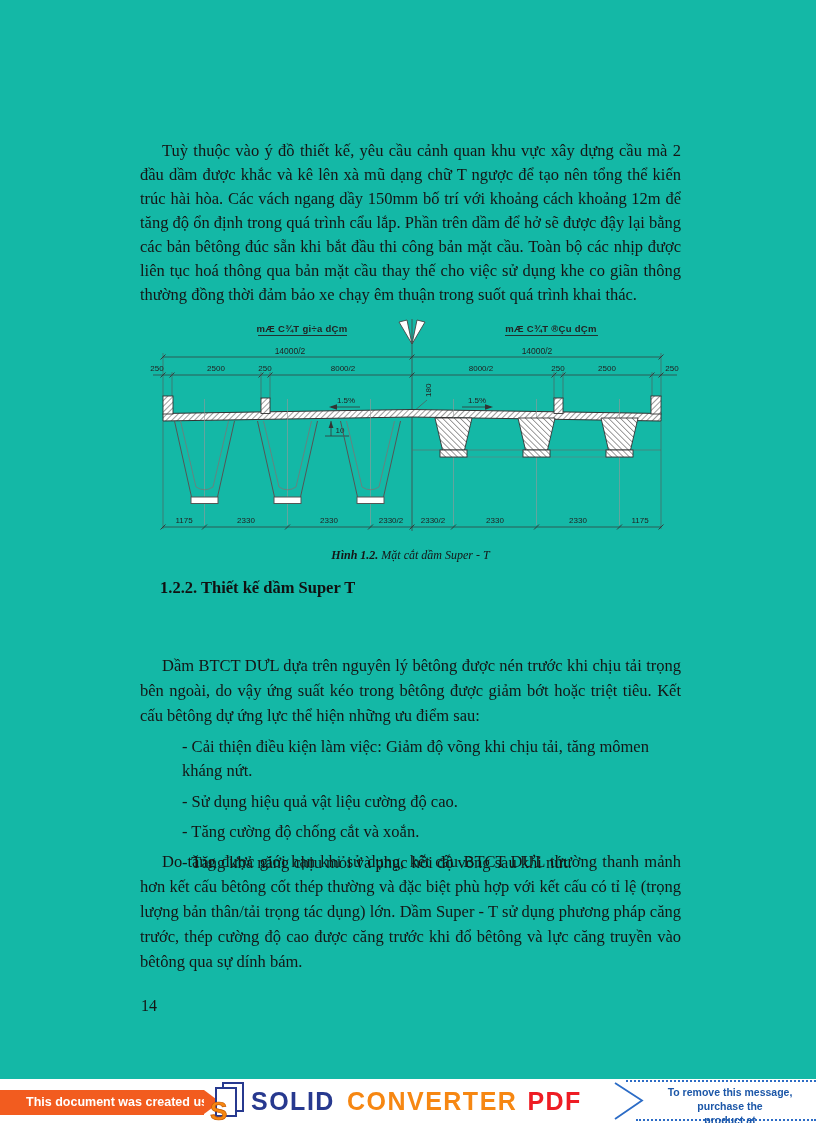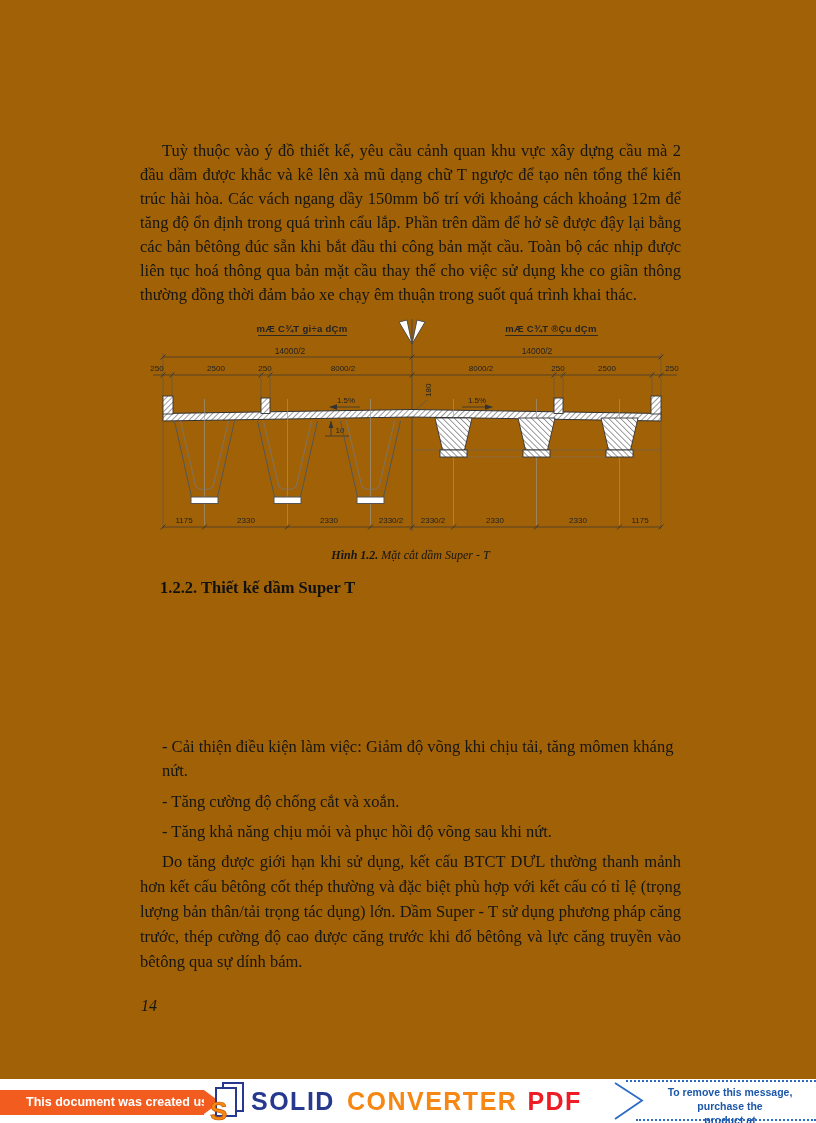--- a/index.html
+++ b/index.html
@@ -1,30 +1,30 @@
 <!DOCTYPE html>
 <html><head>
 <meta charset="utf-8">
 <style>
   html,body{margin:0;padding:0;background:#ffffff;}
-  .page{position:relative;width:816px;height:1123px;background:#a16207;overflow:hidden;
+  .page{position:relative;width:816px;height:1123px;background:#14b8a6;overflow:hidden;
         font-family:"Liberation Serif","DejaVu Serif",serif;color:#121212;}
   .para{position:absolute;left:140px;width:541px;font-size:16.5px;line-height:24px;
         text-align:justify;color:#151515;}
   .para .indent{display:inline-block;width:22px;}
   .p2{line-height:25px;}
   .p3{line-height:25px;}
   .caption{position:absolute;left:140px;width:541px;text-align:center;font-size:12px;color:#151515;}
   .caption b{font-style:italic;}
   .caption i{font-style:italic;}
   .h-bold{position:absolute;left:160px;font-size:16.5px;font-weight:bold;color:#111;}
   .h-bolditalic{position:absolute;left:160px;font-size:16.5px;font-weight:bold;font-style:italic;color:#111;}
   .bullets{position:absolute;left:162px;width:519px;font-size:16.5px;color:#151515;}
-  .bullets div{margin-bottom:6.5px;line-height:24px;}
-  .pagenum{position:absolute;left:141px;top:997px;font-size:16px;color:#151515;font-style:italic;}
+  .bullets div{margin-bottom:6.5px;line-height:24px;margin-left:20px;}
+  .pagenum{position:absolute;left:141px;top:997px;font-size:16px;color:#151515;}
   .figwrap{position:absolute;left:150px;top:316px;width:530px;height:224px;}
   .figwrap svg{display:block;}
 
   
   .banner{position:absolute;left:0;top:1079px;width:816px;height:44px;background:#fff;
           font-family:"Liberation Sans","DejaVu Sans",sans-serif;}
   .ribbon{position:absolute;left:0;top:11px;width:204px;height:25px;background:#F25C1F;
           color:#fff;font-size:12.5px;font-weight:bold;line-height:25px;padding-left:26px;
           box-sizing:border-box;white-space:nowrap;}
   .ribbon-tip{position:absolute;left:204px;top:11px;width:0;height:0;
@@ -172,23 +172,27 @@
       <text class="dimtxt" x="490" y="206" text-anchor="middle">1175</text>
     </svg>
   </div>
 
   <div class="caption" style="top:548px;">
     <b>Hình 1.2.</b><i> Mặt cắt dầm Super - T</i>
   </div>
 
   <div class="h-bold" style="top:578px;">1.2.2. Thiết kế dầm Super T</div>
 
+  <div class="para p2" style="top:653px;">
+    <span class="indent"></span><span>Dầm BTCT DƯL dựa trên nguyên lý bêtông được nén trước khi chịu tải trọng bên ngoài, do vậy ứng suất kéo trong bêtông được giảm bớt hoặc triệt tiêu. Kết cấu bêtông dự ứng lực thể hiện những ưu điểm sau:</span>
+  </div>
 
   <div class="bullets" style="top:735px;">
     <div>- Cải thiện điều kiện làm việc: Giảm độ võng khi chịu tải, tăng mômen kháng nứt.</div>
+    <div>- Sử dụng hiệu quả vật liệu cường độ cao.</div>
     <div>- Tăng cường độ chống cắt và xoắn.</div>
     <div>- Tăng khả năng chịu mỏi và phục hồi độ võng sau khi nứt.</div>
   </div>
 
   <div class="para p3" style="top:849px;">
     <span class="indent"></span><span>Do tăng được giới hạn khi sử dụng, kết cấu BTCT DƯL thường thanh mảnh hơn kết cấu bêtông cốt thép thường và đặc biệt phù hợp với kết cấu có tỉ lệ (trọng lượng bản thân/tải trọng tác dụng) lớn. Dầm Super - T sử dụng phương pháp căng trước, thép cường độ cao được căng trước khi đổ bêtông và lực căng truyền vào bêtông qua sự dính bám.</span>
   </div>
 
 
   <div class="pagenum">14</div>

